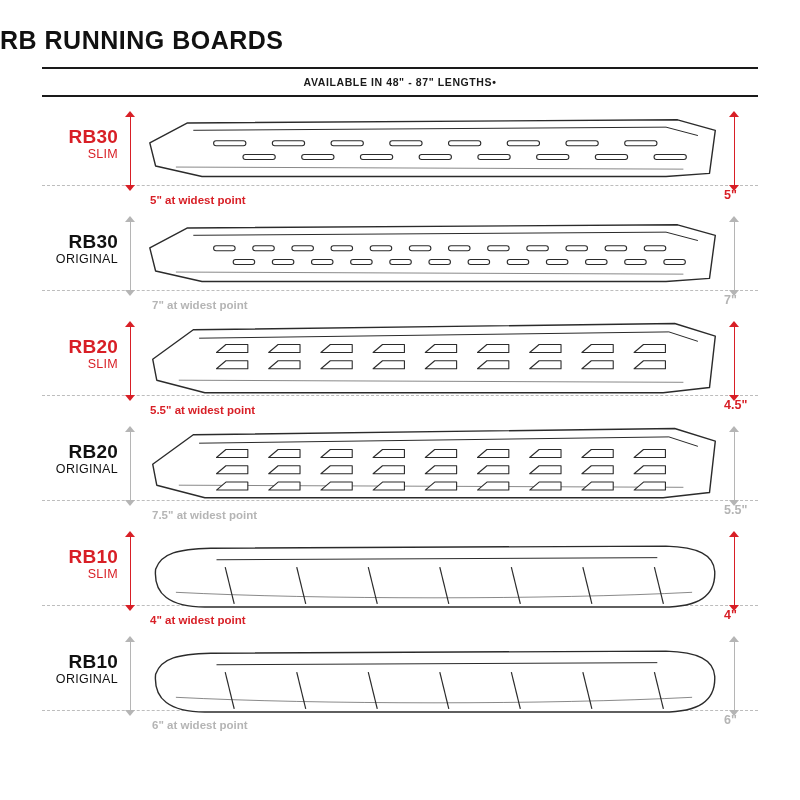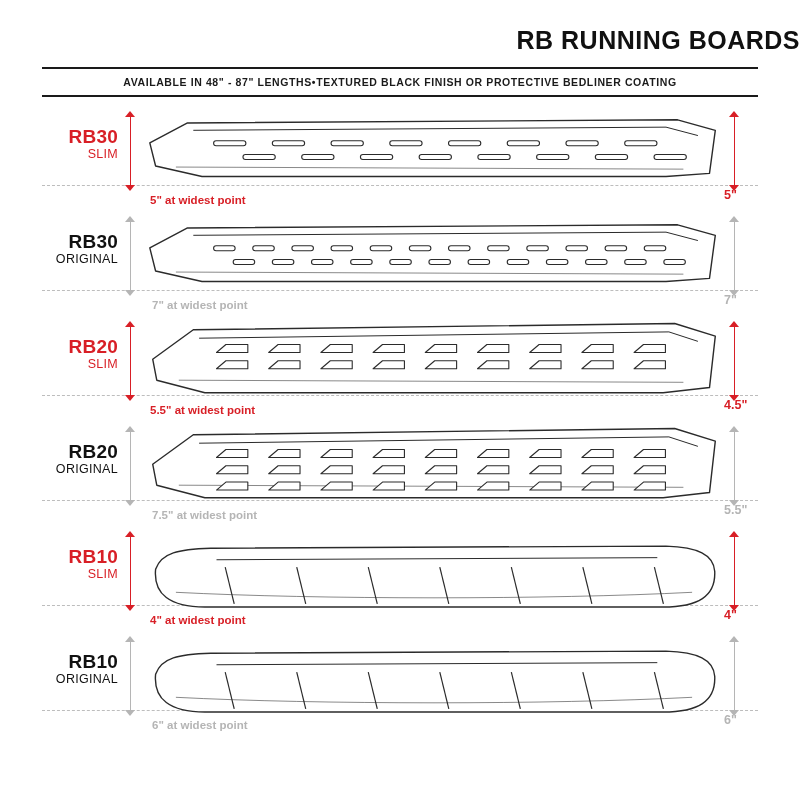--- a/index.html
+++ b/index.html
@@ -17,21 +17,21 @@
   .page {
     position: relative;
     width: 800px;
     height: 800px;
     box-sizing: border-box;
   }
 
   
   .header {
     padding-top: 26px;
-    text-align: right;
+    text-align: left;
   }
   .title {
     font-size: 25px;
     font-weight: bold;
     letter-spacing: 0.5px;
     color: #111111;
     margin: 0 0 12px 0;
   }
   .rule {
     height: 2px;
@@ -179,21 +179,20 @@
 <body>
 
 <div class="page">
 
   <div class="header">
     <h1 class="title">RB RUNNING BOARDS</h1>
     <div class="rule"></div>
     <div class="subtitle-wrap">
       <span class="subtitle">AVAILABLE IN 48" - 87" LENGTHS</span>
       <span class="subtitle dot">•</span>
-      <span class="subtitle">TEXTURED BLACK FINISH OR PROTECTIVE BEDLINER COATING</span>
     </div>
   </div>
 
   <div class="rows" id="rows">
       <div class="row">
         <div class="baseline"></div>
         <div class="row-inner">
           <div class="labels">
             <div class="model red">RB30</div>
             <div class="variant red">SLIM</div>

